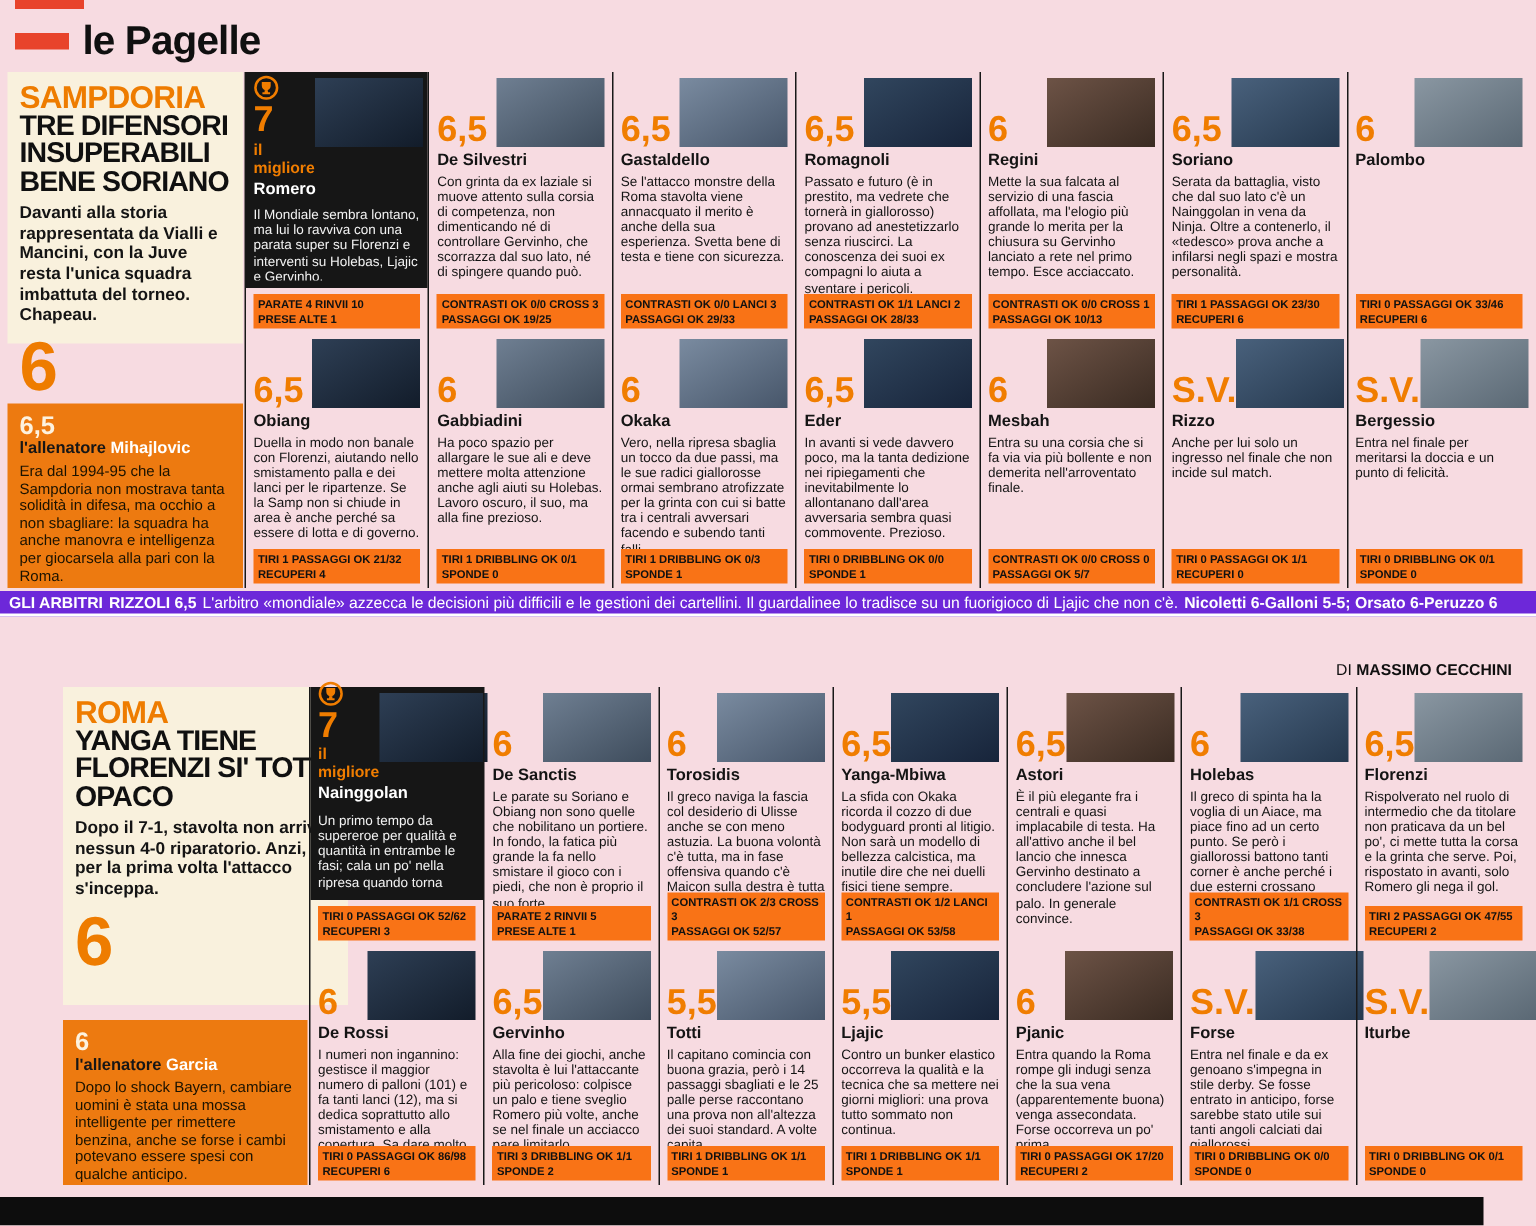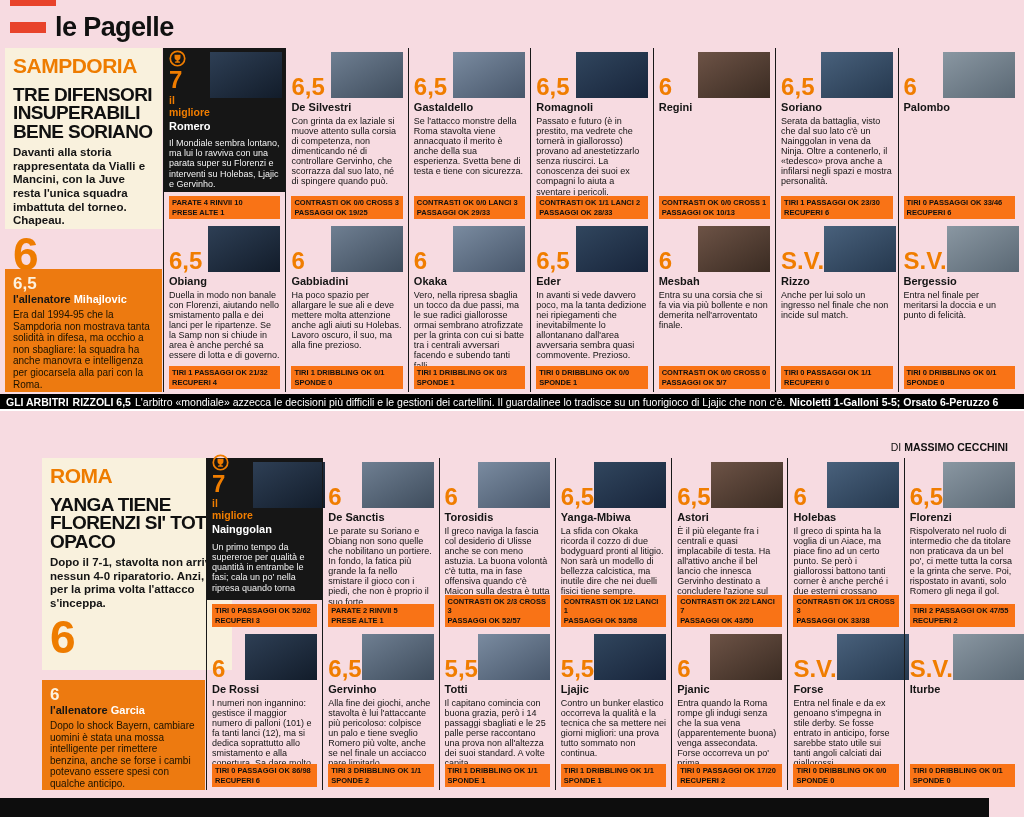--- a/index.html
+++ b/index.html
@@ -19,21 +19,21 @@
 
   
   .sec{position:absolute}
   .sec-samp{left:5px;top:48px;width:1015px;height:344px}
   .sec-roma{left:42px;top:458px;width:978px;height:332px}
 
   .panel{position:absolute;left:0;top:0;background:#f9f1dd;padding:7px 8px;box-sizing:border-box}
   .sec-samp .panel{width:157px;height:181px}
   .sec-roma .panel{width:190px;height:212px}
   .team{color:#ee7c00;font-weight:bold;font-size:21px;letter-spacing:-0.5px;line-height:1}
-  .headline{font-size:19px;font-weight:bold;line-height:.97;letter-spacing:-0.6px;color:#101010;margin:10px 0 5px}
+  .headline{font-size:19px;font-weight:bold;line-height:.97;letter-spacing:-0.6px;color:#101010;margin:0 0 5px}
   .intro{font-size:11.5px;font-weight:bold;line-height:1.18;margin:0}
   .big-rating{font-size:46px;font-weight:bold;color:#ee7c00;line-height:.9;margin-top:6px}
 
   .coach{position:absolute;left:0;background:#ed7a10;padding:6px 8px;box-sizing:border-box}
   .sec-samp .coach{top:221px;width:157px;height:123px}
   .sec-roma .coach{top:222px;width:163px;height:110px}
   .coach-rating{font-size:17px;font-weight:bold;color:#fdf2df;line-height:1}
   .coach-line{font-size:11px;margin-top:1px}
   .coach-label{font-weight:bold;color:#161616}
   .coach-name{font-weight:bold;color:#ffffff}
@@ -66,21 +66,21 @@
   .cards .card:nth-child(7n+6) .photo{background:linear-gradient(150deg,#49617c,#25384e)}
   .cards .card:nth-child(7n+7) .photo{background:linear-gradient(150deg,#8a97a2,#5a6874)}
   .best-label{color:#f07d00;font-weight:bold;font-size:10.5px;margin-top:2px}
   .name{font-size:11px;font-weight:bold;margin-top:3px;line-height:1.05}
   .card.best .name{color:#fff}
   .desc{font-size:9px;line-height:1.13;margin-top:2px;color:#141414;overflow:hidden}
   .card.best .desc{color:#f2f2f2;margin-top:6px}
   .stats{margin-top:auto;flex:0 0 auto;background:#f97316;color:#111;font-size:7.5px;font-weight:bold;line-height:1.25;padding:2px 3px;margin-bottom:3px}
 
   
-  .refbar{left:0;top:394px;width:1024px;height:17px;background:#000000;color:#fff;display:flex;align-items:center;
+  .refbar{left:0;top:394px;width:1024px;height:17px;background:#6d28d9;color:#fff;display:flex;align-items:center;
           font-size:10.5px;padding:0 6px;box-sizing:border-box;white-space:nowrap;overflow:hidden;gap:4px;border-bottom:2px solid #fff}
   .refbar b{font-weight:bold}
   .refbar .plain{font-weight:normal}
 
   
   .byline{top:441px;right:16px;font-size:10.5px;color:#101010}
   .byline b{font-weight:bold}
 
   .bottom-bar{left:0;top:798px;width:989px;height:19px;background:#0d0d0d}
 </style>
@@ -192,20 +192,21 @@
     <div class="inner">
       <div class="head">
         <div class="ratebox">
 
           <div class="rating">6</div>
 
         </div>
         <div class="photo"></div>
       </div>
       <div class="name">Regini</div>
+      <div class="desc">Mette la sua falcata al servizio di una fascia affollata, ma l'elogio più grande lo merita per la chiusura su Gervinho lanciato a rete nel primo tempo. Esce acciaccato.</div>
     </div>
     <div class="stats">
       <div>CONTRASTI OK 0/0 CROSS 1</div>
       <div>PASSAGGI OK 10/13</div>
     </div>
   </div>
         <div class="card">
     <div class="inner">
       <div class="head">
         <div class="ratebox">
@@ -369,21 +370,21 @@
     </div>
   </div>
       </div>
   </div>
 </section>
 
 <div class="abs refbar">
   <b>GLI ARBITRI</b>
   <b>RIZZOLI 6,5</b>
   <span class="plain">L'arbitro «mondiale» azzecca le decisioni più difficili e le gestioni dei cartellini. Il guardalinee lo tradisce su un fuorigioco di Ljajic che non c'è.</span>
-  <b>Nicoletti 1-Galloni 5-5; Orsato 6-Peruzzo 6</b>
+  <b>Nicoletti 6-Galloni 5-5; Orsato 6-Peruzzo 6</b>
 </div>
 
 <div class="abs byline">
   <span>DI</span>
   <b>MASSIMO CECCHINI</b>
 </div>
 
 <section class="sec sec-roma">
   <div class="panel">
     <div class="team">ROMA</div>
@@ -484,24 +485,20 @@
         <div class="ratebox">
 
           <div class="rating">6,5</div>
 
         </div>
         <div class="photo"></div>
       </div>
       <div class="name">Astori</div>
       <div class="desc">È il più elegante fra i centrali e quasi implacabile di testa. Ha all'attivo anche il bel lancio che innesca Gervinho destinato a concludere l'azione sul palo. In generale convince.</div>
     </div>
-    <div class="stats">
-      <div>CONTRASTI OK 2/2 LANCI 7</div>
-      <div>PASSAGGI OK 43/50</div>
-    </div>
   </div>
         <div class="card">
     <div class="inner">
       <div class="head">
         <div class="ratebox">
 
           <div class="rating">6</div>
 
         </div>
         <div class="photo"></div>

